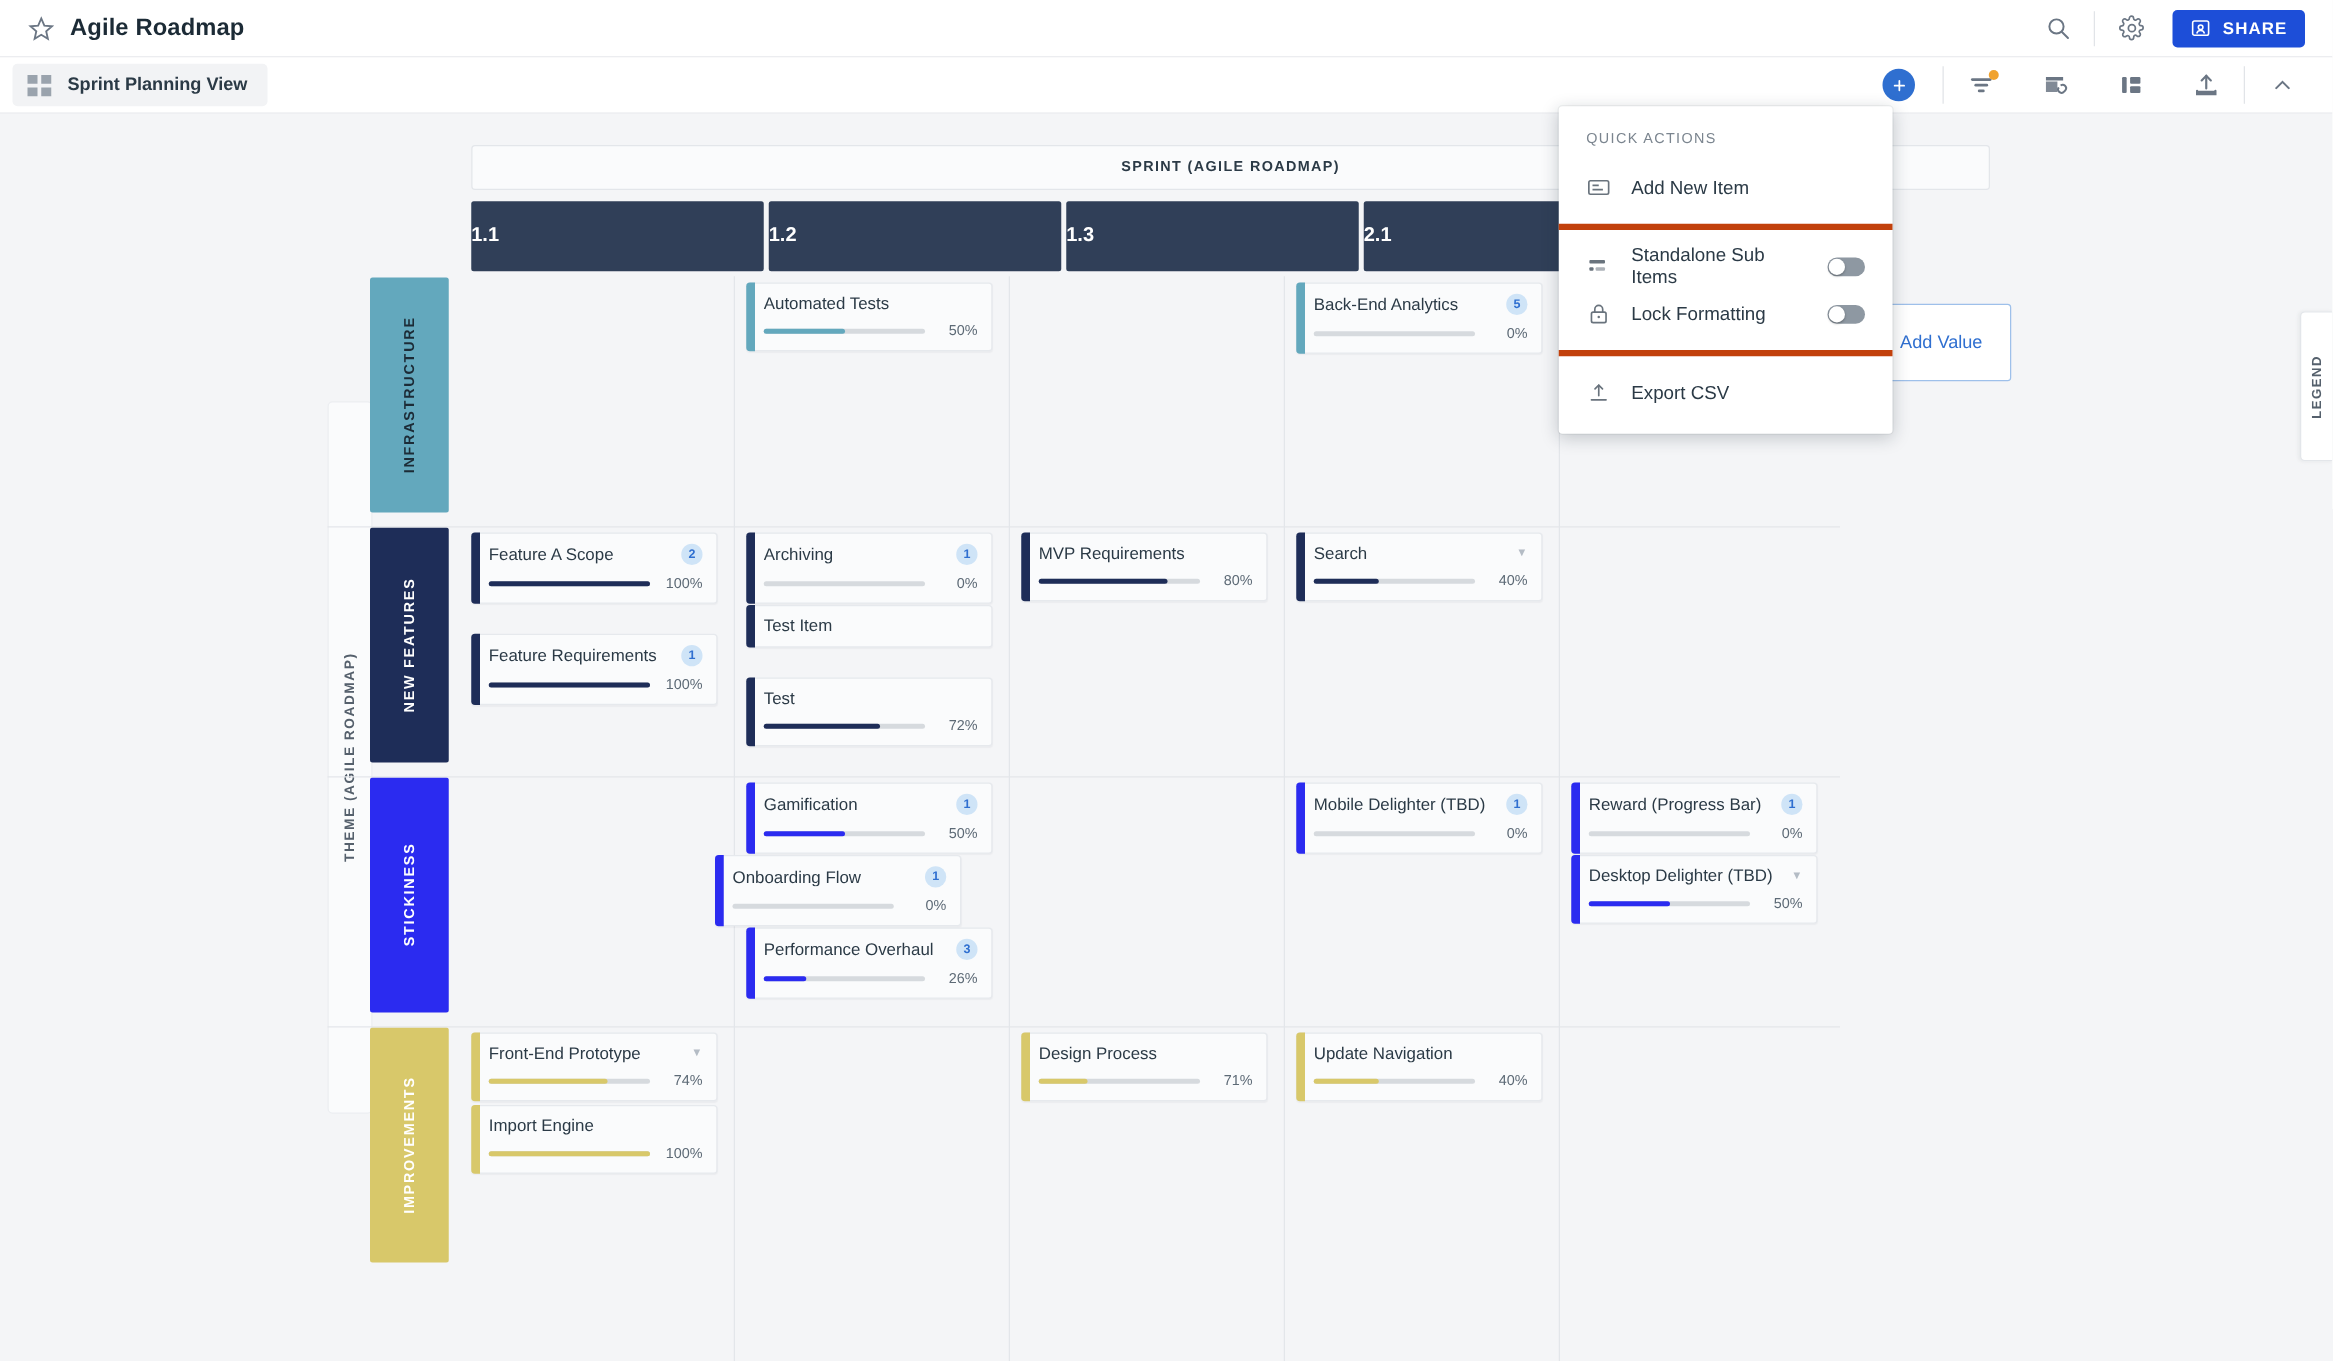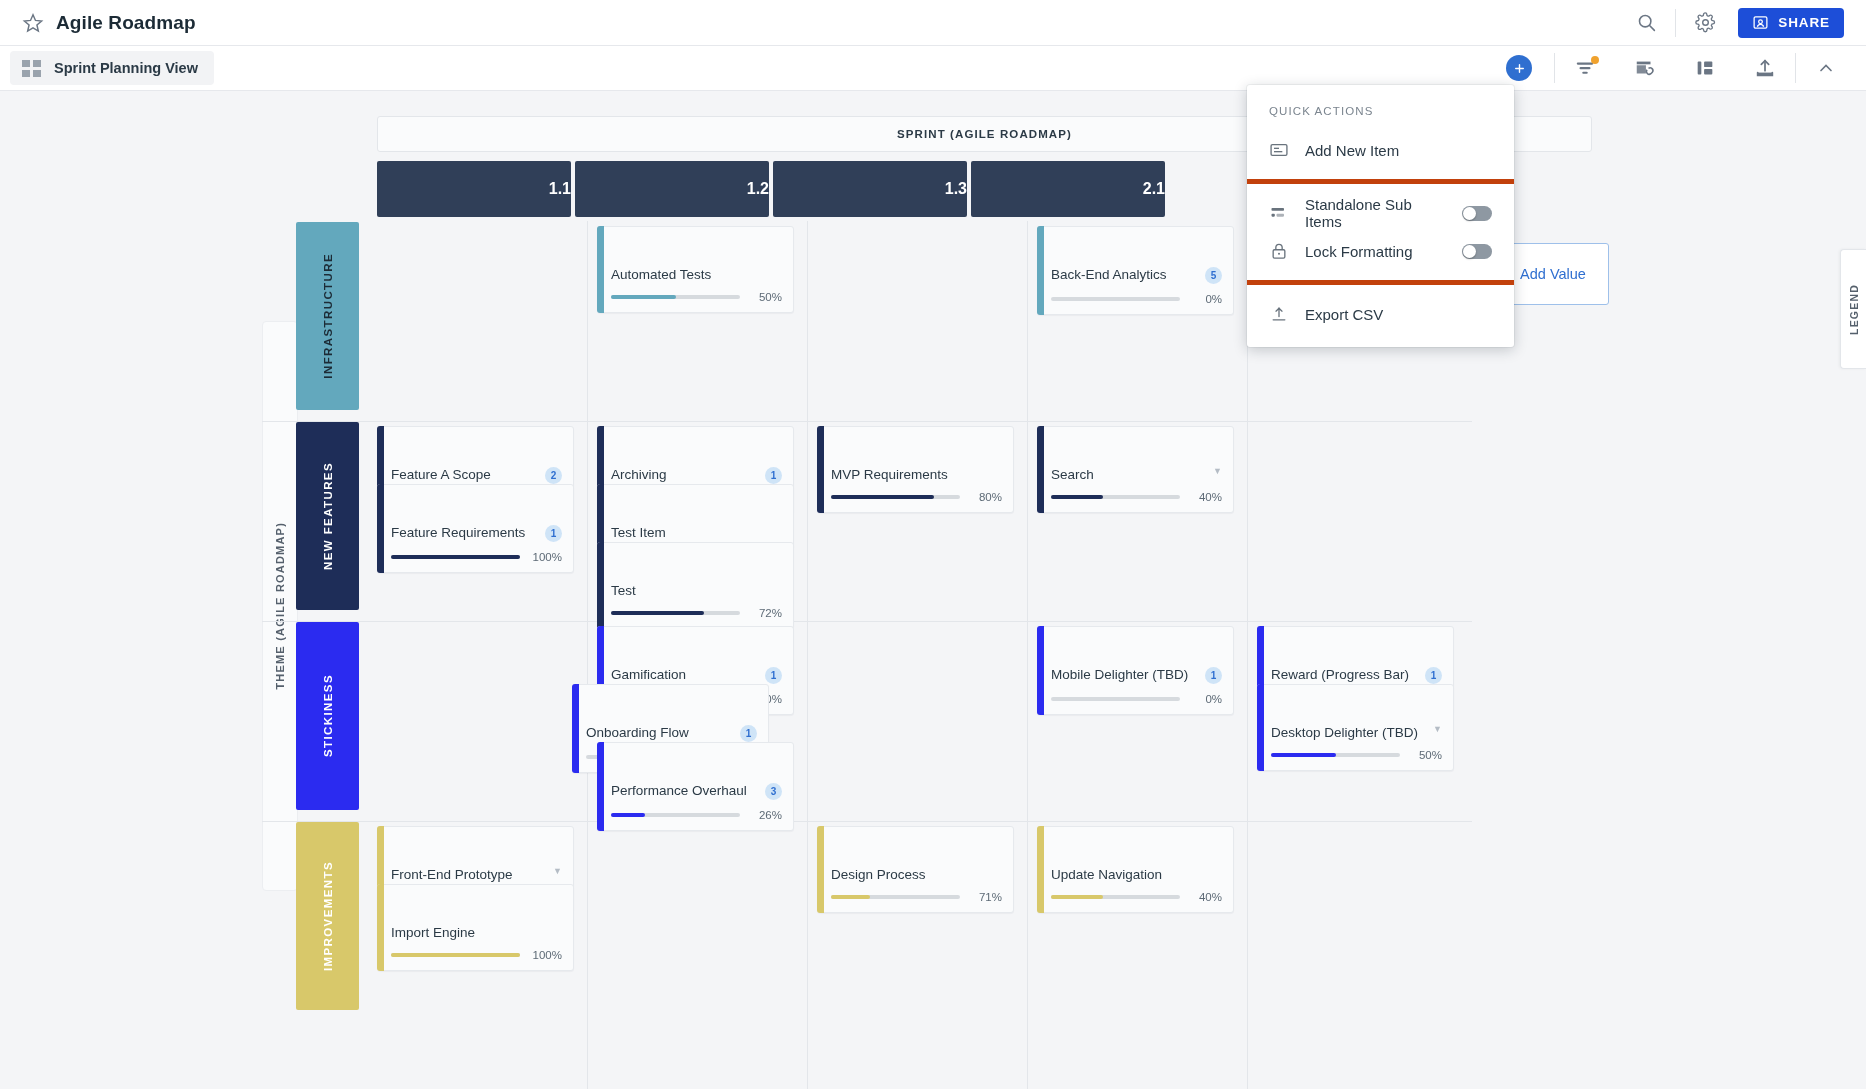--- a/index.html
+++ b/index.html
@@ -69,22 +69,22 @@
   .sprint-band {
     position: absolute; left: 377px; top: 25px; width: 1215px; height: 36px;
     background: #fafbfc; border: 1px solid #e3e6ea; border-radius: 3px;
     display: flex; align-items: center; justify-content: center;
     font-size: 11.5px; font-weight: bold; color: #2b3a46; letter-spacing: 1.1px;
   }
 
   
   .col-head-row { position: absolute; left: 377px; top: 70px; height: 56px; display: flex; gap: 4px; }
   .col-head {
-    width: 194px; height: 56px; background: #303f58; color: #fff;
-    display: flex; align-items: center; justify-content: flex-end;
+    width: 234px; height: 56px; background: #303f58; color: #fff;
+    display: flex; align-items: center; justify-content: flex-start;
     font-size: 16px; font-weight: bold; border-radius: 2px;
   }
 
   
   .theme-spine {
     position: absolute; left: 262px; top: 230px; width: 36px; height: 570px;
     background: #fafbfc; border: 1px solid #eceef1; border-radius: 4px;
     display: flex; align-items: center; justify-content: center;
   }
   .theme-spine span {
@@ -110,21 +110,21 @@
   
   .card {
     position: absolute; background: #fafbfc; border: 1px solid #e6e9ed;
     border-radius: 3px; width: 197px; padding: 8px 11px 9px 13px;
     box-shadow: 0 1px 1px rgba(20,30,45,.04); cursor: pointer;
   }
   .card::before {
     content: ""; position: absolute; left: -1px; top: -1px; bottom: -1px;
     width: 7px; border-radius: 3px 0 0 3px; background: var(--accent);
   }
-  .card-title-row { display: flex; gap: 6px; margin-top: 32px; }
+  .card-title-row { display: flex; align-items: center; gap: 6px; }
   .card-title { font-size: 13.5px; color: #2b3a46; flex: 1 1 auto;
                 white-space: nowrap; overflow: hidden; }
   .sub-badge {
     flex: 0 0 auto; width: 17px; height: 17px; border-radius: 50%;
     background: #cfe4f7; color: #2f6fd0; font-size: 10px; font-weight: bold;
     display: flex; align-items: center; justify-content: center;
   }
   .caret { flex: 0 0 auto; color: #b4bcc5; font-size: 9px; line-height: 1; }
   .prog-row { display: flex; align-items: center; gap: 8px; margin-top: 9px; }
   .track { flex: 1 1 auto; height: 4px; border-radius: 2px; background: #d6dade; position: relative; }
@@ -346,21 +346,21 @@
             <div class="card-title">Feature A Scope</div>
             <span class="sub-badge">2</span>
           </div>
           <div class="prog-row">
             <div class="track">
               <div class="fill" style="width: 100%;"></div>
             </div>
             <span class="pct">100%</span>
           </div>
         </div>
-        <div class="card" style="--accent: #1e2d58; left: 377px; top: 393px;">
+        <div class="card" style="--accent: #1e2d58; left: 377px; top: 416px;">
           <div class="card-title-row">
             <div class="card-title">Feature Requirements</div>
             <span class="sub-badge">1</span>
           </div>
           <div class="prog-row">
             <div class="track">
               <div class="fill" style="width: 100%;"></div>
             </div>
             <span class="pct">100%</span>
           </div>

